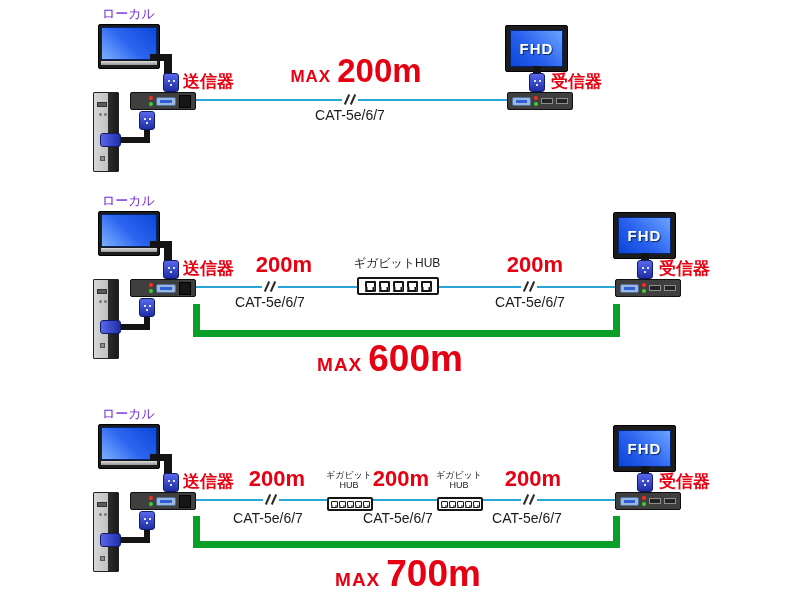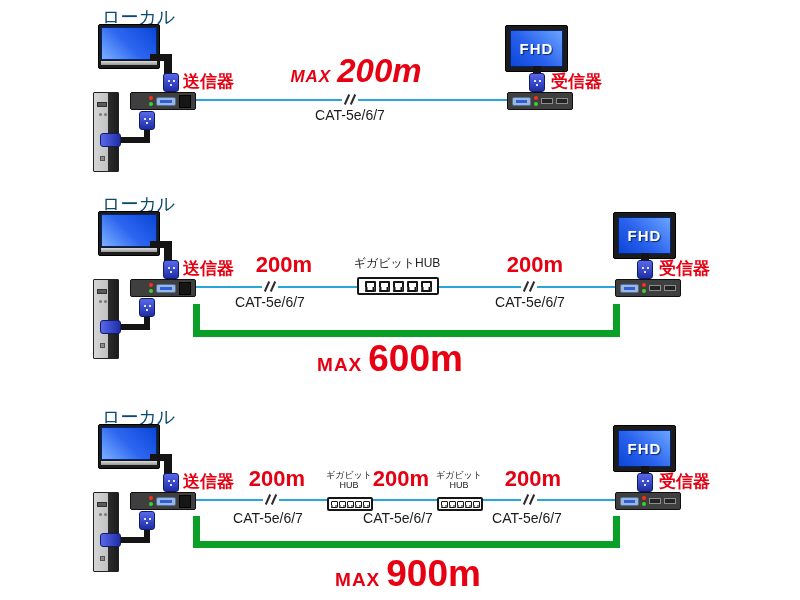--- a/index.html
+++ b/index.html
@@ -64,21 +64,21 @@
   .hub{background:#fdfdfd;border:2px solid #151515;border-radius:2px;
     display:flex;align-items:flex-end;justify-content:center;gap:3px;padding-bottom:1px;}
   .hub .port{display:block;width:11px;height:11px;border:2px solid #151515;border-radius:1px;background:#fff;position:relative;}
   .hub .port::after{content:"";position:absolute;left:50%;bottom:-2px;transform:translateX(-50%);
     width:5px;height:3px;background:#fff;border:2px solid #151515;border-top:none;}
   .hub.small{gap:1px;padding-bottom:1px;}
   .hub.small .port{width:7px;height:7px;border-width:1px;}
   .hub.small .port::after{width:3px;height:2px;border-width:1px;border-top:none;bottom:-1px;}
 
   
-  .local-label{font-size:18px;color:#0c4a6e;}
+  .local-label{font-size:13px;color:#6d28d9;}
   .jp-red{color:var(--red);font-weight:bold;font-size:17px;white-space:nowrap;}
   .cat-label{font-size:14px;color:#1a1a1a;text-align:center;}
   .seg-label{font-size:22px;font-weight:bold;color:var(--red);text-align:center;}
   .hub-label{font-size:12px;color:#222;text-align:center;white-space:nowrap;}
   .hub-label-sm{font-size:9px;line-height:1.15;color:#222;text-align:center;}
   .max-label{text-align:center;color:var(--red);font-weight:bold;white-space:nowrap;}
   .max-label .max-prefix{font-size:17px;letter-spacing:1px;}
   .max-label .max-value{font-size:33px;margin-left:6px;}
   .max-label.big .max-prefix{font-size:19px;}
   .max-label.big .max-value{font-size:37px;}
@@ -117,21 +117,21 @@
     <span class="rj45"></span>
   </div>
   <div class="abs jp-red" style="left:183px;top:70px;">送信器</div>
 
   <div class="abs cable" style="left:196px;top:99px;width:312px;"></div>
   <div class="abs brk" style="left:342px;top:93px;">
       <i></i>
       <i></i>
     </div>
   <div class="abs cat-label" style="left:300px;top:107px;width:100px;">CAT-5e/6/7</div>
-  <div class="abs max-label" style="left:256px;top:52px;width:200px;font-style:italic;">
+  <div class="abs max-label" style="left:256px;top:52px;width:200px;">
     <span class="max-prefix">MAX</span><span class="max-value">200m</span>
   </div>
 
   <div class="abs monitor fhd" style="left:505px;top:25px;">
     <div class="screen">
         <span class="fhd-text">FHD</span>
       </div>
   </div>
   <div class="abs cbl" style="left:533px;top:66px;width:8px;height:10px;"></div>
   <div class="abs plug" style="left:529px;top:73px;"></div>
@@ -311,15 +311,15 @@
     <span class="leds">
         <i class="led red"></i>
         <i class="led green"></i>
       </span>
     <span class="usb"></span>
     <span class="usb"></span>
   </div>
 
   <div class="abs bracket" style="left:193px;top:516px;width:427px;height:32px;"></div>
   <div class="abs max-label big" style="left:308px;top:553px;width:200px;">
-    <span class="max-prefix">MAX</span><span class="max-value">900m</span>
+    <span class="max-prefix">MAX</span><span class="max-value">700m</span>
   </div>
 </div>
 
 </body></html>

